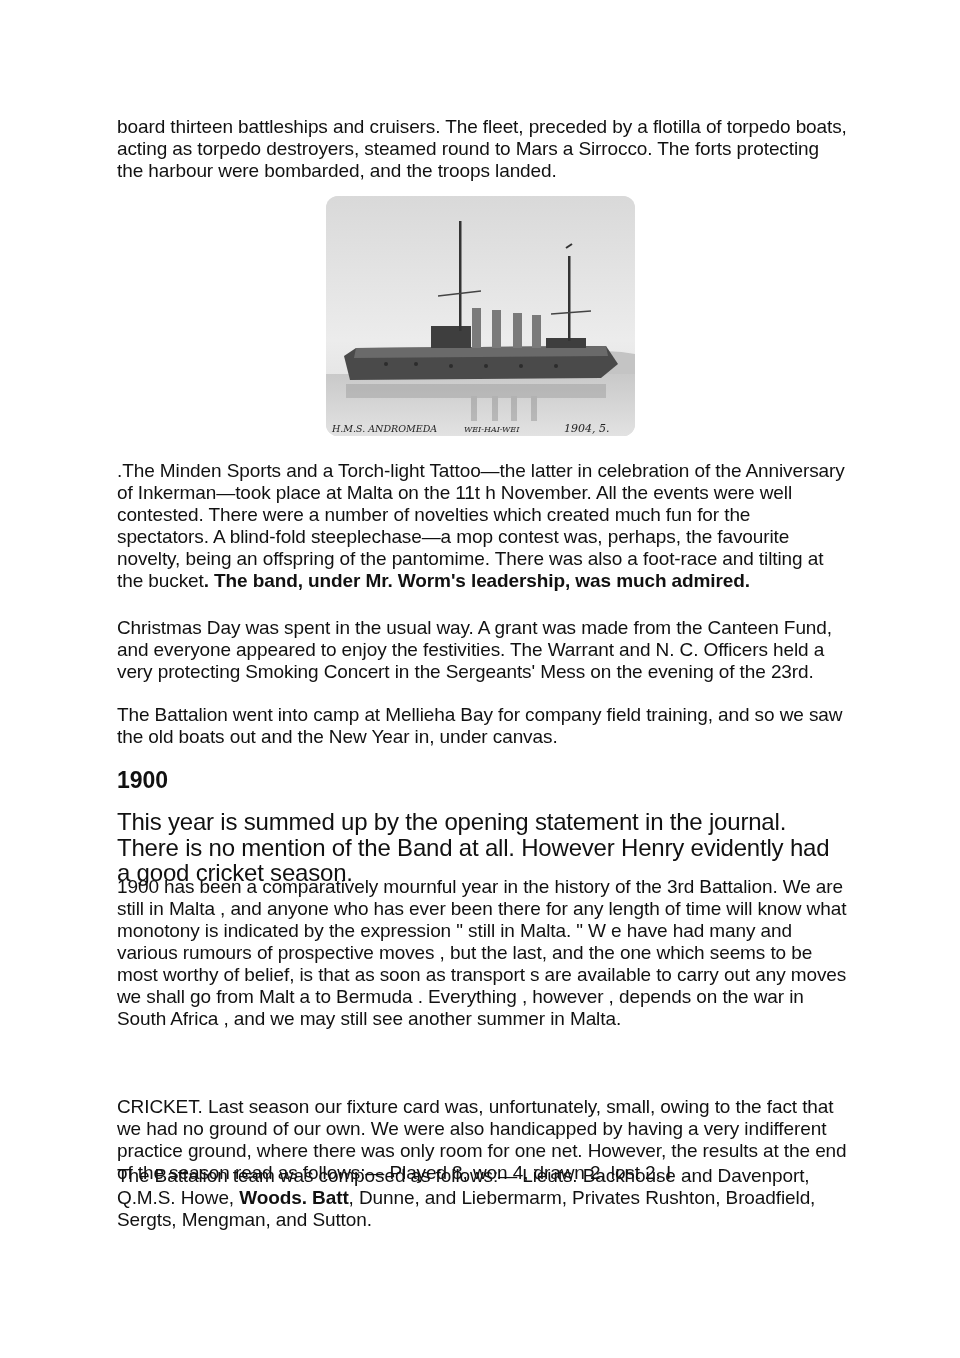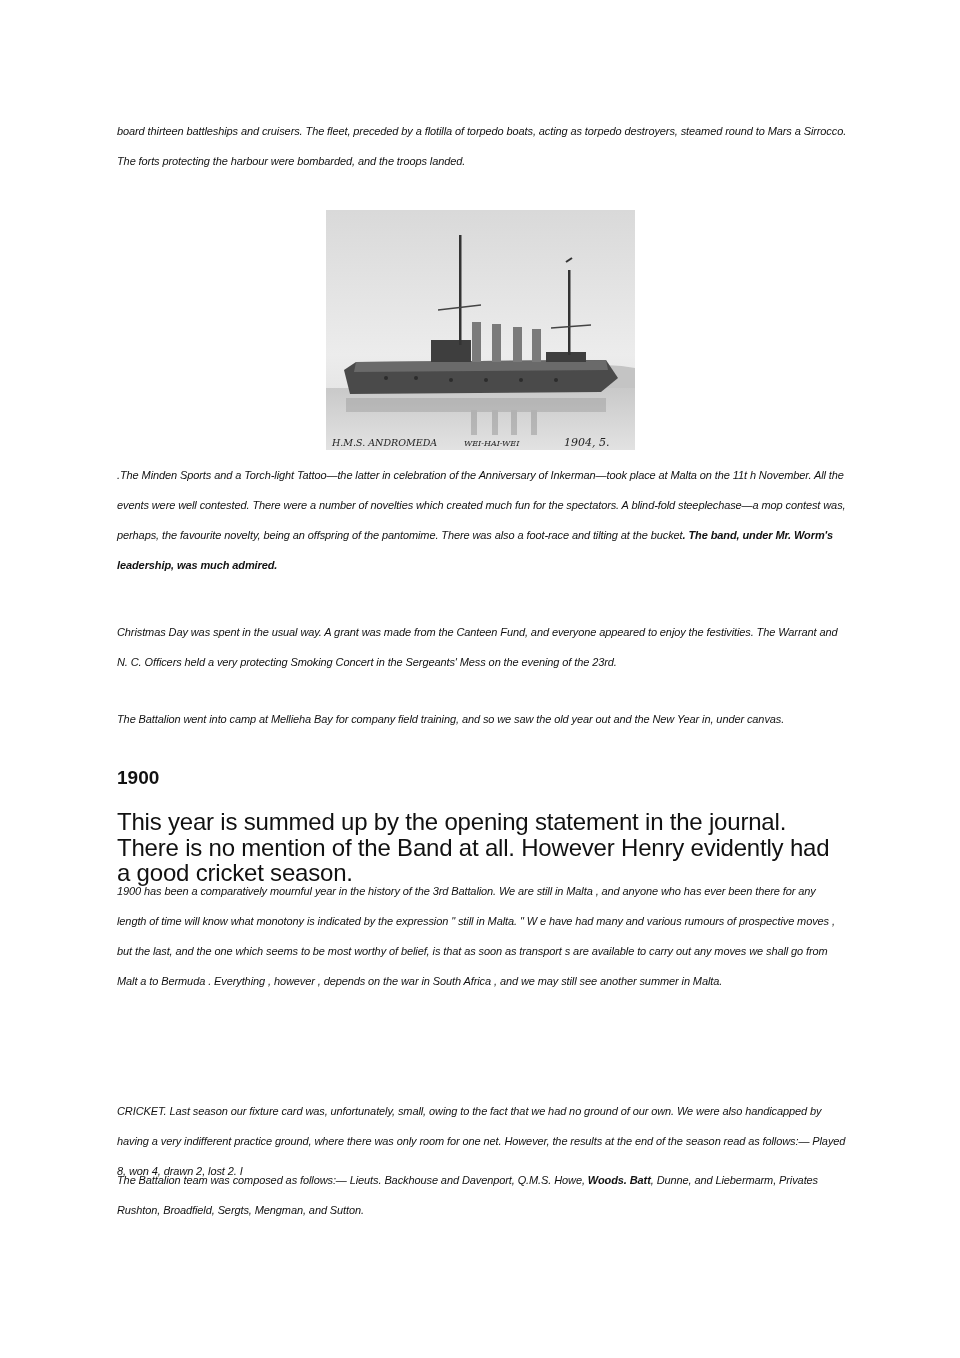--- a/index.html
+++ b/index.html
@@ -1,36 +1,36 @@
 <!DOCTYPE html>
 <html><head>
 <meta charset="utf-8">
 <style>
   html, body { margin: 0; padding: 0; background: #ffffff; }
   body { width: 960px; height: 1358px; position: relative; overflow: hidden; }
   .page { position: absolute; left: 117px; top: 0; width: 730px; color: #111; font-family: "Liberation Sans", sans-serif; }
-  .p { font-size: 11px; line-height: 30px; margin: 0; font-style: italic; letter-spacing: -0.1px; }
+  .p { font-size: 19px; line-height: 22px; margin: 0; letter-spacing: -0.1px; }
   .p b { font-weight: bold; }
   .upright { font-style: normal; font-size: 24px; line-height: 25.5px; letter-spacing: -0.2px; }
-  .heading { font-weight: bold; font-size: 19px; margin: 0; }
+  .heading { font-weight: bold; font-size: 23px; margin: 0; }
   .abs { position: absolute; left: 0; width: 730px; }
-  .photo { position: absolute; left: 326px; top: 210px; width: 309px; height: 240px; background: #e4e4e4; overflow: hidden; }
+  .photo { position: absolute; left: 326px; top: 196px; width: 309px; height: 240px; background: #e4e4e4; overflow: hidden; border-radius: 12px; }
   .photo svg { display: block; }
 </style>
 </head>
 <body>
 
 <div class="page">
   <p class="p abs" style="top:116px">board thirteen battleships and cruisers. The fleet, preceded by a flotilla of torpedo boats, acting as torpedo destroyers, steamed round to Mars a Sirrocco. The forts protecting the harbour were bombarded, and the troops landed.</p>
 
   <p class="p abs" style="top:460px"><span>.The Minden Sports and a Torch-light Tattoo—the latter in celebration of the Anniversary of Inkerman—took place at Malta on the 11t h November. All the events were well contested. There were a number of novelties which created much fun for the spectators. A blind-fold steeplechase—a mop contest was, perhaps, the favourite novelty, being an offspring of the pantomime. There was also a foot-race and tilting at the bucket</span><b>. The band, under Mr. Worm's leadership, was much admired.</b></p>
 
   <p class="p abs" style="top:617px">Christmas Day was spent in the usual way. A grant was made from the Canteen Fund, and everyone appeared to enjoy the festivities. The Warrant and N. C. Officers held a very protecting Smoking Concert in the Sergeants' Mess on the evening of the 23rd.</p>
 
-  <p class="p abs" style="top:704px"> The Battalion went into camp at Mellieha Bay for company field training, and so we saw the old year out and the New Year in, under canvas.</p>
+  <p class="p abs" style="top:704px"> The Battalion went into camp at Mellieha Bay for company field training, and so we saw the old boats out and the New Year in, under canvas.</p>
 
   <p class="heading abs" style="top:767px">1900</p>
 
   <p class="p upright abs" style="top:809px">This year is summed up by the opening statement in the journal. There is no mention of the Band at all. However Henry evidently had a good cricket season.</p>
 
   <p class="p abs" style="top:876px">1900 has been a comparatively mournful year in the history of the 3rd Battalion. We are still in Malta , and anyone who has ever been there for any length of time will know what monotony is indicated by the expression " still in Malta. " W e have had many and various rumours of prospective moves , but the last, and the one which seems to be most worthy of belief, is that as soon as transport s are available to carry out any moves we shall go from Malt a to Bermuda . Everything , however , depends on the war in South Africa , and we may still see another summer in Malta.</p>
 
   <p class="p abs" style="top:1096px">CRICKET. Last season our fixture card was, unfortunately, small, owing to the fact that we had no ground of our own. We were also handicapped by having a very indifferent practice ground, where there was only room for one net. However, the results at the end of the season read as follows:— Played 8, won 4, drawn 2, lost 2. I</p>
 
   <p class="p abs" style="top:1165px"><span>The Battalion team was composed as follows:— Lieuts. Backhouse and Davenport, Q.M.S. Howe, </span><b>Woods. Batt</b><span>, Dunne, and Liebermarm, Privates Rushton, Broadfield, Sergts, Mengman, and Sutton.</span></p>

